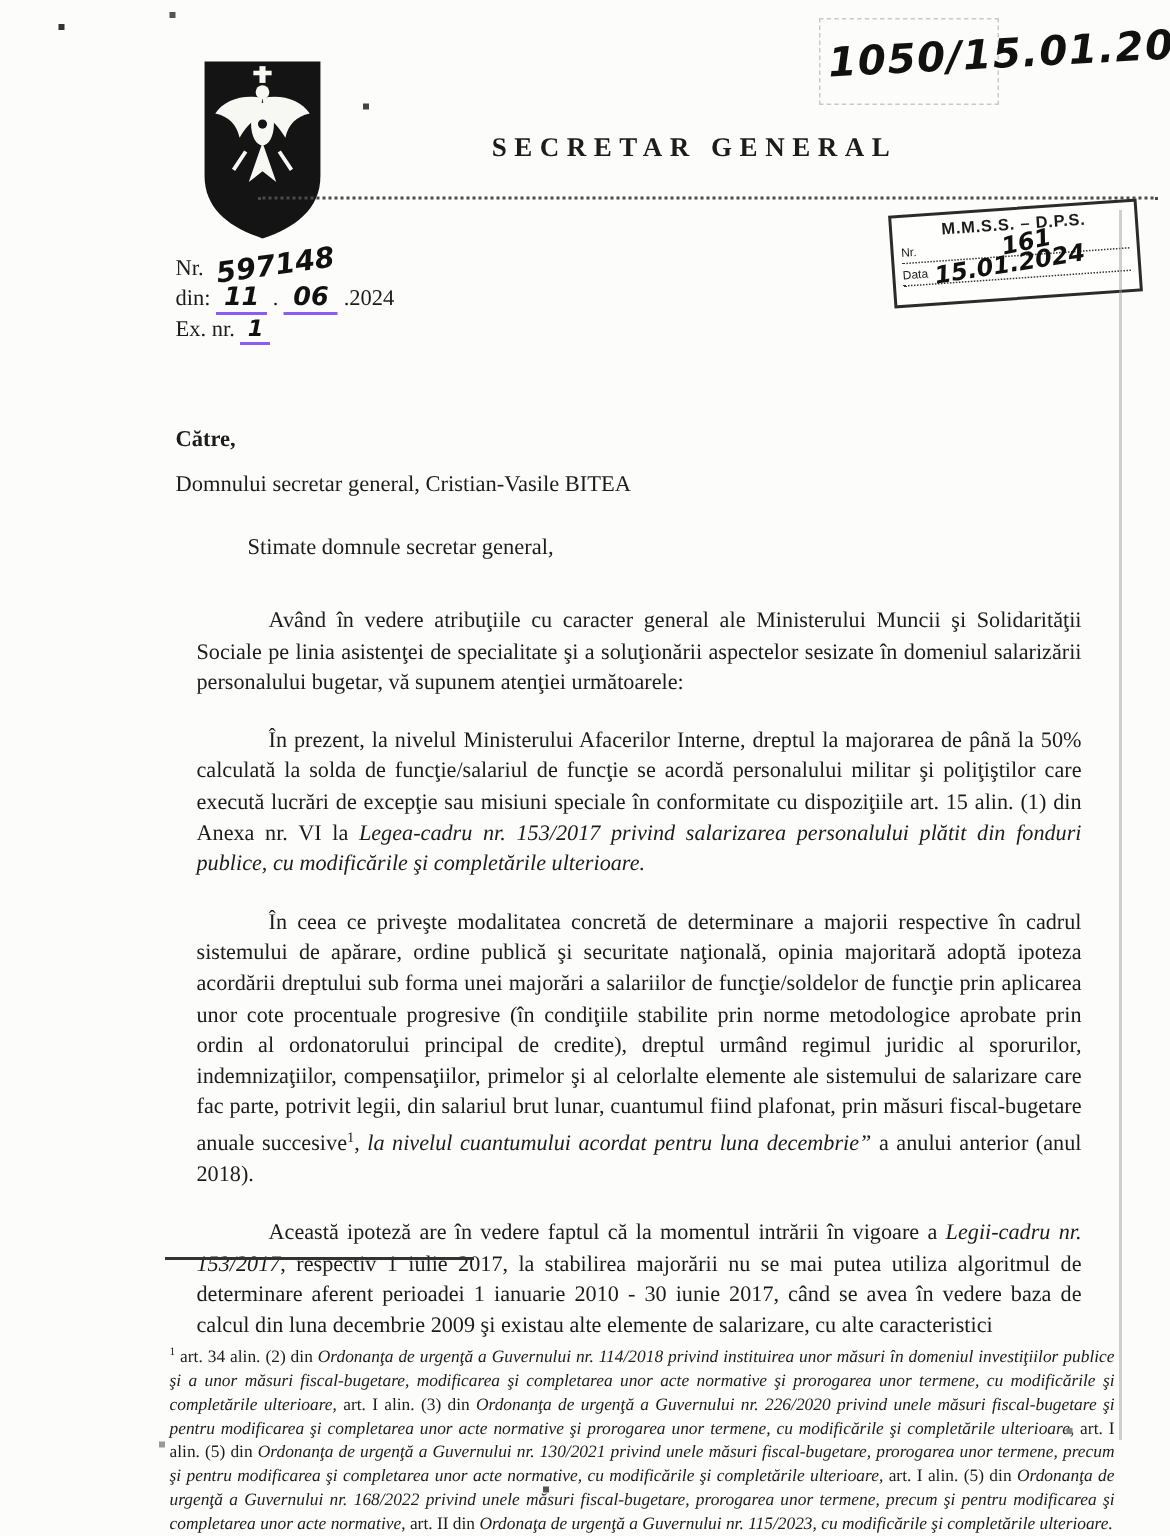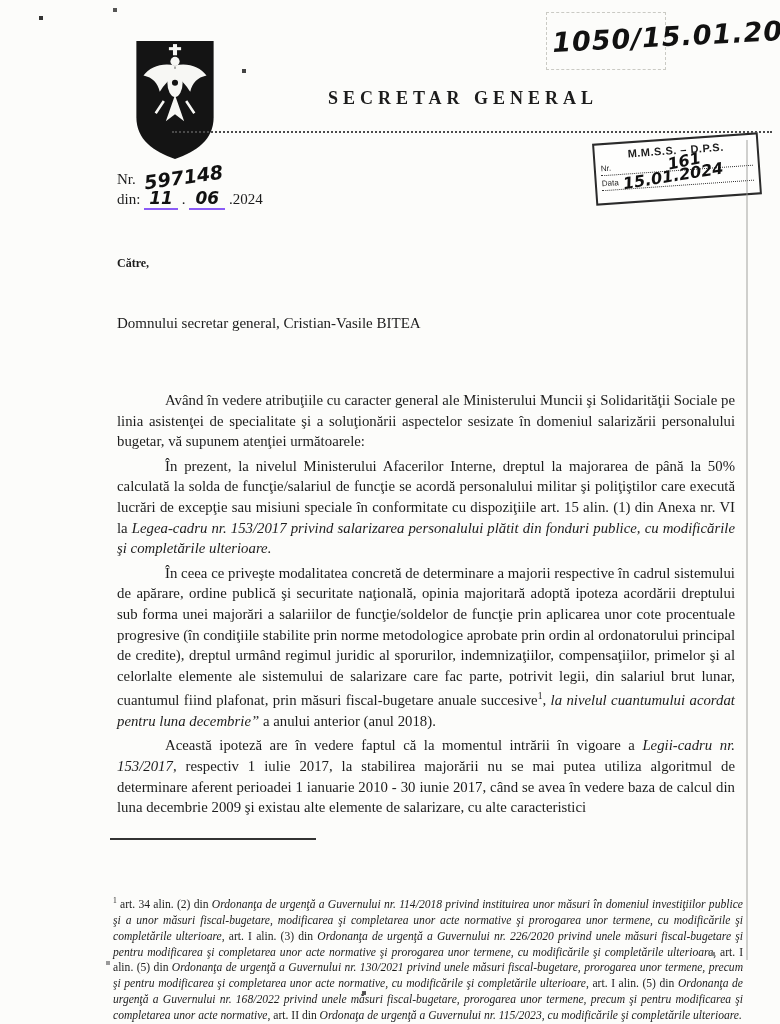--- a/index.html
+++ b/index.html
@@ -27,28 +27,28 @@
   #stamp-data-val{position:absolute;left:26px;top:26px;font-size:16px;transform:rotate(-5deg);white-space:nowrap;}
   
   #reg{position:absolute;left:117px;top:166px;font-size:15px;}
   #reg .line{height:22px;}
   #reg-nr-val{display:inline-block;font-size:19px;transform:rotate(-8deg);margin-left:4px;}
   .uline{display:inline-block;border-bottom:2px solid #8b5cf6;text-align:center;}
   #din-day{width:34px;font-size:17px;}
   #din-month{width:36px;font-size:17px;}
   #ex-val{width:20px;font-size:15px;}
   
-  #catre{position:absolute;left:117px;top:256px;font-weight:bold;font-size:12px;}
+  #catre{position:absolute;left:117px;top:285px;font-weight:bold;font-size:15px;}
   #inst{position:absolute;left:117px;top:296px;font-weight:bold;font-size:15.5px;letter-spacing:.2px;}
   #person{position:absolute;left:117px;top:315px;font-weight:normal;font-size:15px;}
   #greet{position:absolute;left:165px;top:357px;font-size:15px;}
   
   #body{position:absolute;left:113px;top:386px;width:626px;font-size:14.8px;
         line-height:20.6px;text-align:justify;}
-  #body p{margin:4px;text-indent:48px;}
+  #body p{margin:18px;text-indent:48px;}
   em{font-style:italic;font-family:Liberation Serif, serif;}
   sup{font-size:.65em;}
   
   #fn-rule{position:absolute;left:110px;top:838px;width:206px;border-top:2px solid #333;height:0;}
   #footnote{position:absolute;left:113px;top:845px;width:630px;font-size:11.6px;
             line-height:15.9px;text-align:justify;margin-top:48px;}
   #footnote em{font-style:italic;}
   
   #edge-line{position:absolute;left:746px;top:140px;width:2px;height:820px;background:#9a9a94;opacity:.45;}
   #speckles{position:absolute;left:0;top:0;width:2px;height:2px;background:transparent;
@@ -94,24 +94,29 @@
       <span>Nr.</span>
       <span id="reg-nr-val" class="hw">597148</span>
     </div>
     <div class="line">
       <span>din:</span>
       <span id="din-day" class="uline hw">11</span>
       <span>.</span>
       <span id="din-month" class="uline hw">06</span>
       <span>.2024</span>
     </div>
+    <div class="line">
+      <span>Ex. nr.</span>
+      <span id="ex-val" class="uline hw">1</span>
+    </div>
   </div>
 
   <div id="catre">Către,</div>
   <div id="person">Domnului secretar general, Cristian-Vasile BITEA</div>
+  <div id="greet">Stimate domnule secretar general,</div>
 
   <div id="body">
     <p><span>Având în vedere atribuţiile cu caracter general ale Ministerului Muncii şi Solidarităţii Sociale pe linia asistenţei de specialitate şi a soluţionării aspectelor sesizate în domeniul salarizării personalului bugetar, vă supunem atenţiei următoarele:</span></p>
     <p><span>În prezent, la nivelul Ministerului Afacerilor Interne, dreptul la majorarea de până la 50% calculată la solda de funcţie/salariul de funcţie se acordă personalului militar şi poliţiştilor care execută lucrări de excepţie sau misiuni speciale în conformitate cu  dispoziţiile art. 15 alin. (1) din Anexa nr. VI la </span><em>Legea-cadru nr. 153/2017 privind salarizarea personalului plătit din fonduri publice, cu modificările şi completările ulterioare.</em></p>
     <p><span>În ceea ce priveşte modalitatea concretă de determinare a majorii respective în cadrul sistemului de apărare, ordine publică şi securitate naţională, opinia majoritară adoptă ipoteza acordării dreptului sub forma unei majorări a salariilor de funcţie/soldelor de funcţie prin aplicarea unor cote procentuale progresive (în condiţiile stabilite prin norme metodologice aprobate prin ordin al ordonatorului principal de credite), dreptul urmând regimul juridic al sporurilor, indemnizaţiilor, compensaţiilor, primelor şi al celorlalte elemente ale sistemului de salarizare care fac parte, potrivit legii, din salariul brut lunar, cuantumul fiind plafonat, prin măsuri fiscal-bugetare anuale succesive</span><sup>1</sup><span>, </span><em>la nivelul cuantumului acordat pentru luna decembrie”</em><span> a anului anterior (anul 2018).</span></p>
     <p><span>Această ipoteză are în vedere faptul că la momentul intrării în vigoare a </span><em>Legii-cadru nr. 153/2017</em><span>, respectiv 1 iulie 2017, la stabilirea majorării nu se mai putea utiliza algoritmul de determinare aferent perioadei 1 ianuarie 2010 - 30 iunie 2017, când se avea în vedere baza de calcul din luna decembrie 2009 şi existau alte elemente de salarizare, cu alte caracteristici</span></p>
   </div>
 
   <div id="fn-rule"></div>
   <div id="footnote">

